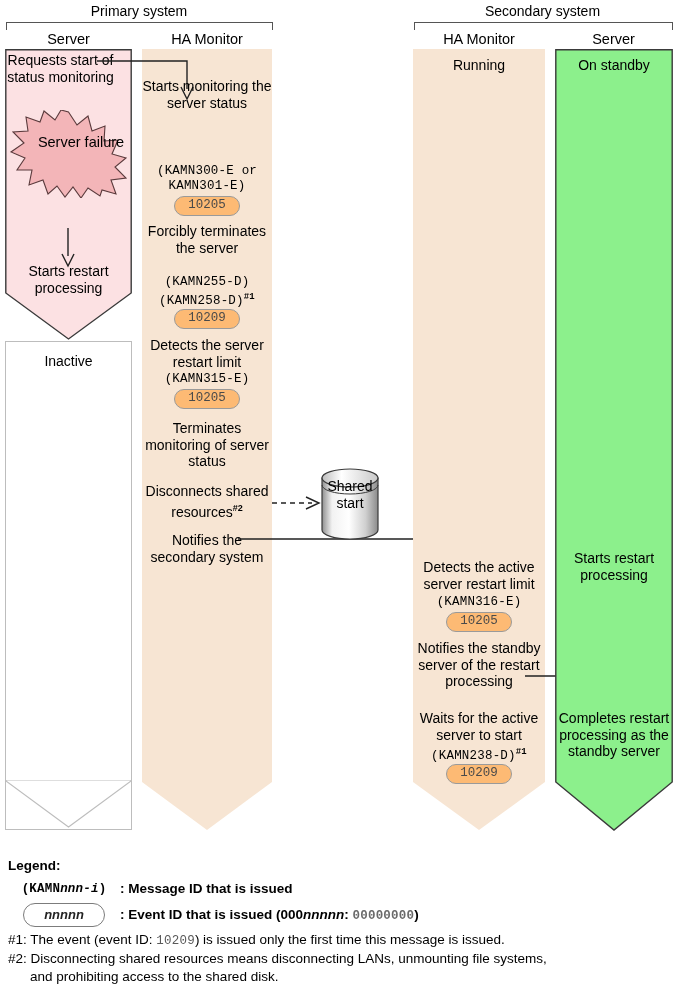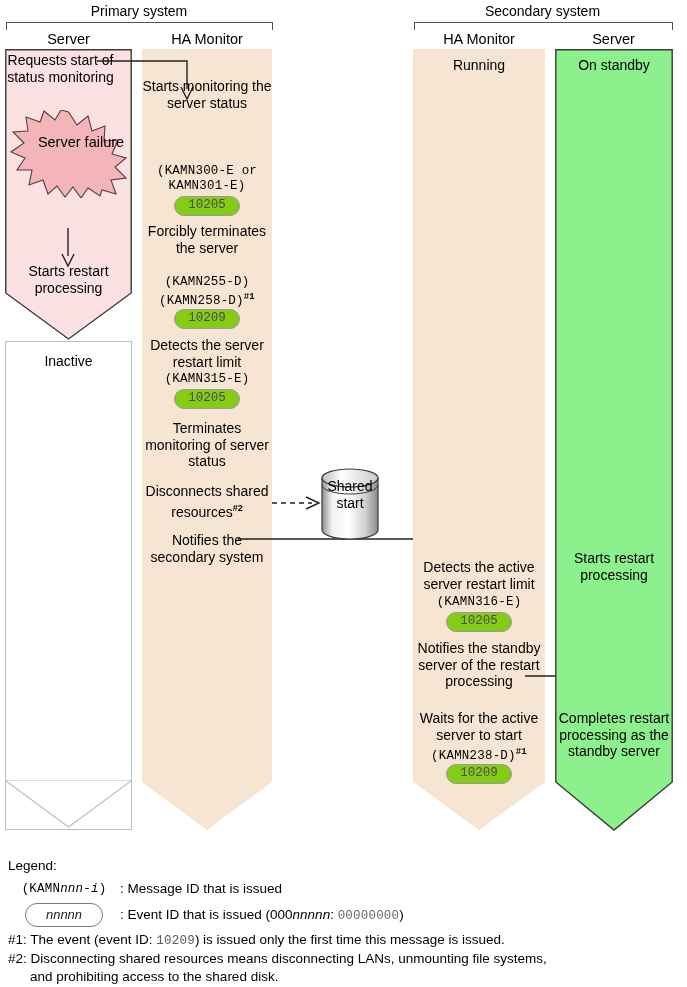--- a/index.html
+++ b/index.html
@@ -42,21 +42,21 @@
     width:100%;left:0;
   }
   .mono{font-family:"Liberation Mono", monospace;font-size:12.5px;letter-spacing:.2px;}
   .sup{font-size:9px;vertical-align:super;font-weight:bold;}
 
   
   .pill{
     display:inline-block;
     border:1.3px solid #9a9a9a;
     border-radius:11px;
-    background:#84cc16;
+    background:#fdba74;
     padding:1px 13px 2px 13px;
     font-family:"Liberation Mono", monospace;
     font-size:12.5px;
     color:#4a4a4a;
     line-height:15px;
   }
 
   
   .legend{position:absolute;font-size:13.5px;line-height:18px;}
   .legend-row{display:flex;align-items:center;}
@@ -222,21 +222,21 @@
 
   <div class="lane" style="left:555px;top:49px;width:118px;height:784px;">
     <svg width="118" height="784" viewBox="0 0 118 784">
       <polygon points="0.8,0.8 117.2,0.8 117.2,733 59,781 0.8,733" fill="#8CF08C" stroke="#3a3a3a" stroke-width="1.4"></polygon>
     </svg>
   </div>
   <div class="abs ltxt" style="left:555px;top:57px;width:118px;">On standby</div>
   <div class="abs ltxt" style="left:555px;top:550px;width:118px;">Starts restart processing</div>
   <div class="abs ltxt" style="left:552px;top:710px;width:124px;">Completes restart processing as the standby server</div>
 
-  <div class="legend" style="left:8px;top:857px;width:660px;">
+  <div class="legend" style="left:8px;top:857px;width:660px;font-weight:bold;">
     <div>Legend:</div>
 
     <div class="legend-row" style="margin-top:4px;">
       <div class="legend-key">
         <span class="mono">(KAMN</span><i class="v mono">nnn-i</i><span class="mono">)</span>
       </div>
       <div>: Message ID that is issued</div>
     </div>
 
     <div class="legend-row" style="margin-top:5px;">

